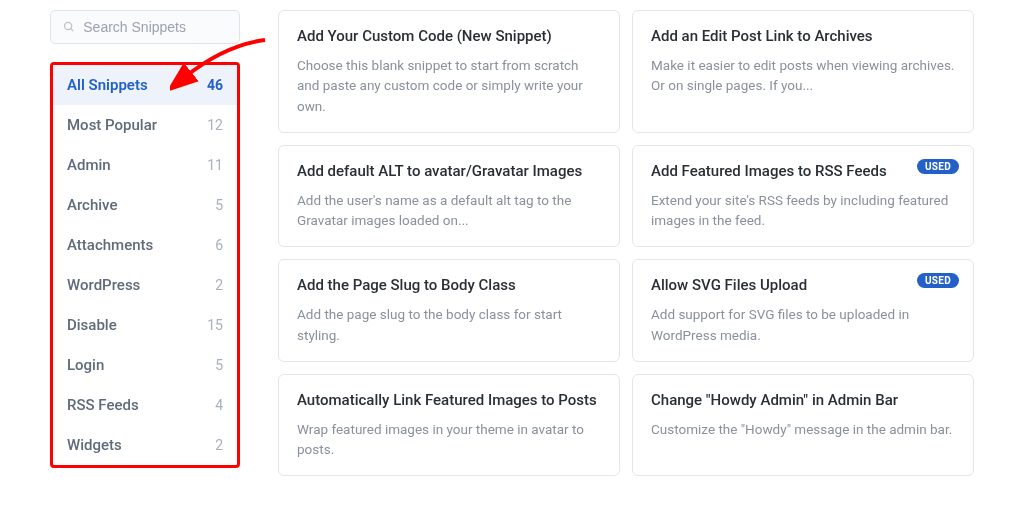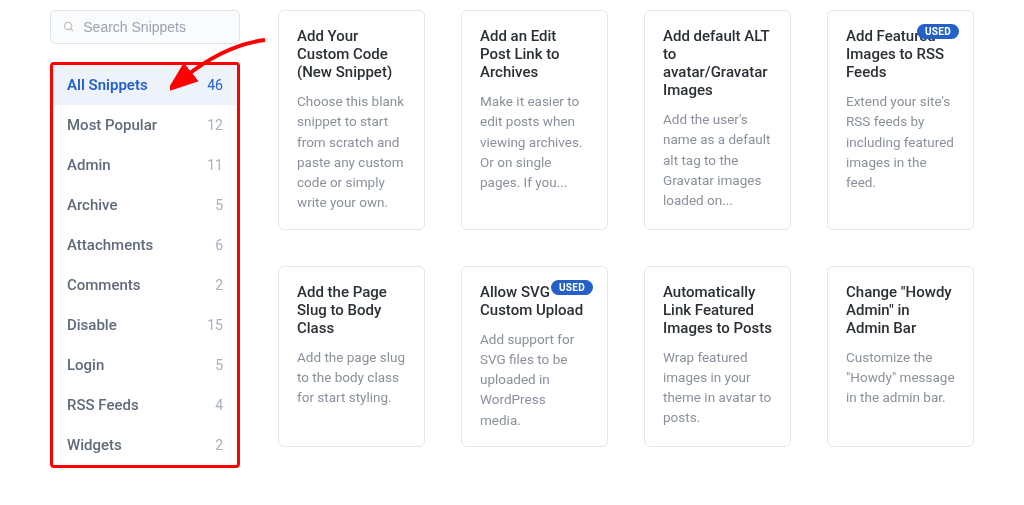--- a/index.html
+++ b/index.html
@@ -62,43 +62,43 @@
     .cat-item.active {
       background: #eef3fb;
       justify-content: space-between;
     }
     .cat-item.active .cat-label {
       color: #2361c9;
       font-weight: 600;
     }
     .cat-item.active .cat-count {
       color: #2361c9;
-      font-weight: 400;
+      font-weight: 700;
     }
     .cat-label {
       color: #5f6b7a;
       font-weight: 500;
     }
     .cat-count {
       color: #a8b0bb;
       font-size: 14px;
     }
     .arrow {
       position: absolute;
       top: 25px;
       left: 170px;
       pointer-events: none;
     }
     .main {
       flex: 1;
       padding-left: 28px;
       padding-right: 50px;
       display: grid;
-      grid-template-columns: 1fr 1fr 1fr 1fr;
-      gap: 36px;
+      grid-template-columns: 1fr 1fr;
+      gap: 12px;
       align-content: start;
     }
     .card {
       border: 1px solid #e3e6eb;
       border-radius: 6px;
       padding: 16px 18px;
       position: relative;
       background: #fff;
       cursor: pointer;
     }
@@ -163,21 +163,21 @@
       </div>
       <div class="cat-item">
         <span class="cat-label">Archive</span>
         <span class="cat-count">5</span>
       </div>
       <div class="cat-item">
         <span class="cat-label">Attachments</span>
         <span class="cat-count">6</span>
       </div>
       <div class="cat-item">
-        <span class="cat-label">Comments</span>
+        <span class="cat-label">WordPress</span>
         <span class="cat-count">2</span>
       </div>
       <div class="cat-item">
         <span class="cat-label">Disable</span>
         <span class="cat-count">15</span>
       </div>
       <div class="cat-item">
         <span class="cat-label">Login</span>
         <span class="cat-count">5</span>
       </div>
@@ -209,21 +209,21 @@
       <span class="badge">USED</span>
       <div class="card-title">Add Featured Images to RSS Feeds</div>
       <div class="card-desc">Extend your site's RSS feeds by including featured images in the feed.</div>
     </div>
     <div class="card">
       <div class="card-title">Add the Page Slug to Body Class</div>
       <div class="card-desc">Add the page slug to the body class for start styling.</div>
     </div>
     <div class="card">
       <span class="badge">USED</span>
-      <div class="card-title">Allow SVG Custom Upload</div>
+      <div class="card-title">Allow SVG Files Upload</div>
       <div class="card-desc">Add support for SVG files to be uploaded in WordPress media.</div>
     </div>
     <div class="card">
       <div class="card-title">Automatically Link Featured Images to Posts</div>
       <div class="card-desc">Wrap featured images in your theme in avatar to posts.</div>
     </div>
     <div class="card">
       <div class="card-title">Change "Howdy Admin" in Admin Bar</div>
       <div class="card-desc">Customize the "Howdy" message in the admin bar.</div>
     </div>

